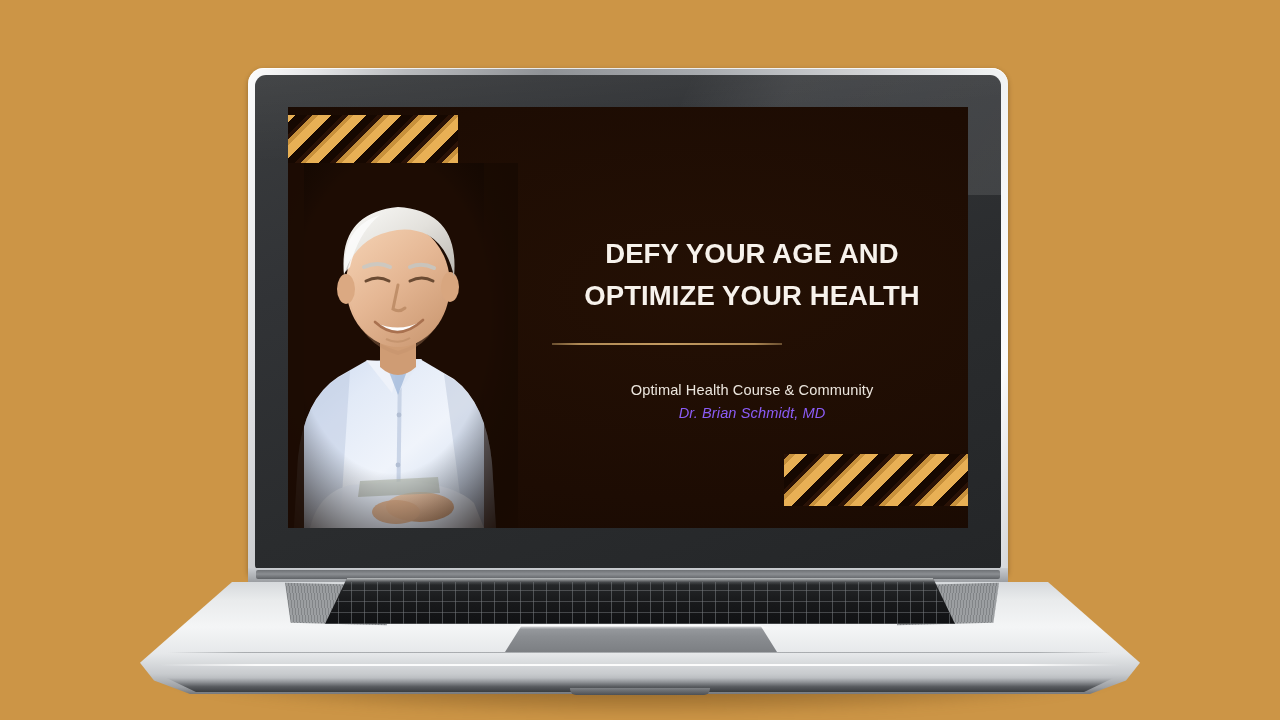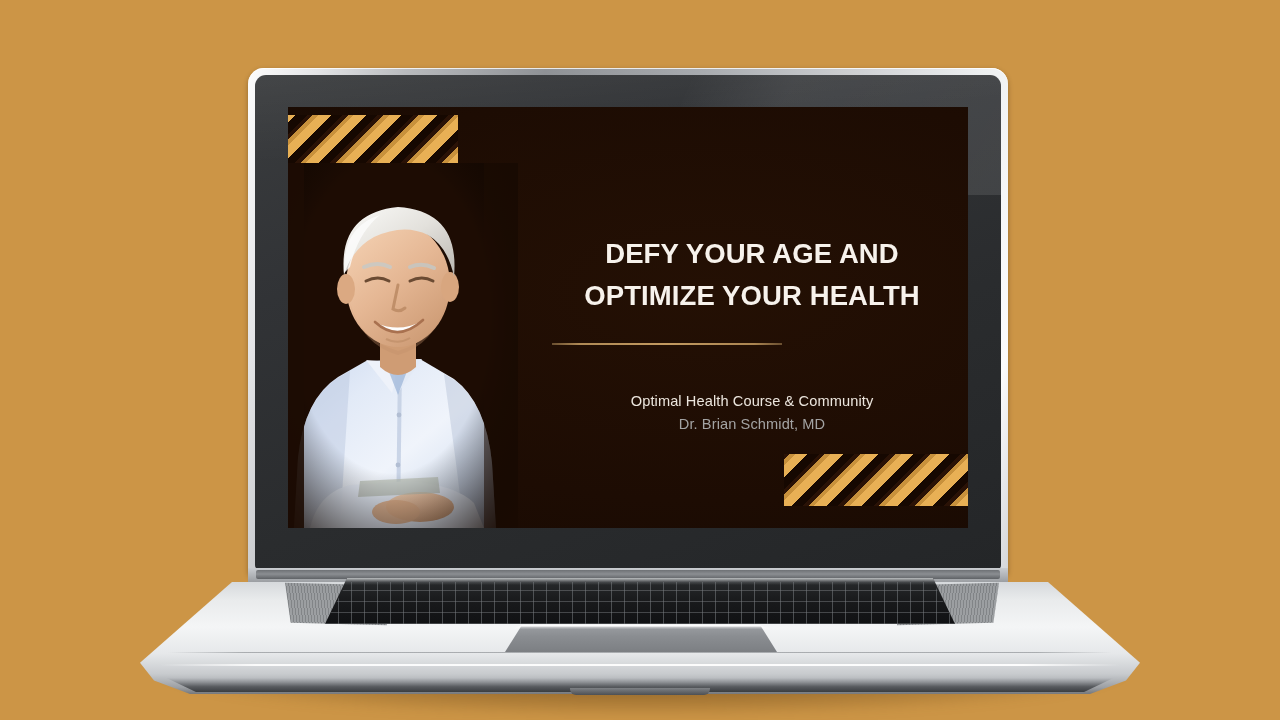--- a/index.html
+++ b/index.html
@@ -171,31 +171,32 @@
     margin: 0;
     white-space: pre-line;
   }
   .title-rule {
     margin-top: 26px;
     width: 230px;
     height: 2px;
     background: linear-gradient(90deg, #6b5030 0%, #b08a55 12%, #c39a60 50%, #ab8551 88%, #6a4f30 100%);
   }
   .slide-sub {
-    margin-top: 45px;
+    margin-top: 34px;
   }
   .sub-line1 {
     color: #ece6de;
     font-size: 14.6px;
     line-height: 1.55;
     letter-spacing: 0.1px;
   }
   .sub-line2 {
-    color: #a3a3a3;
+    color: #8b5cf6;
     font-size: 14.6px;
+    font-style: italic;
     line-height: 1.55;
     letter-spacing: 0.1px;
   }
 
   
   .base {
     position: absolute;
     left: 0px;
     top: 500px;
     width: 1000px;

